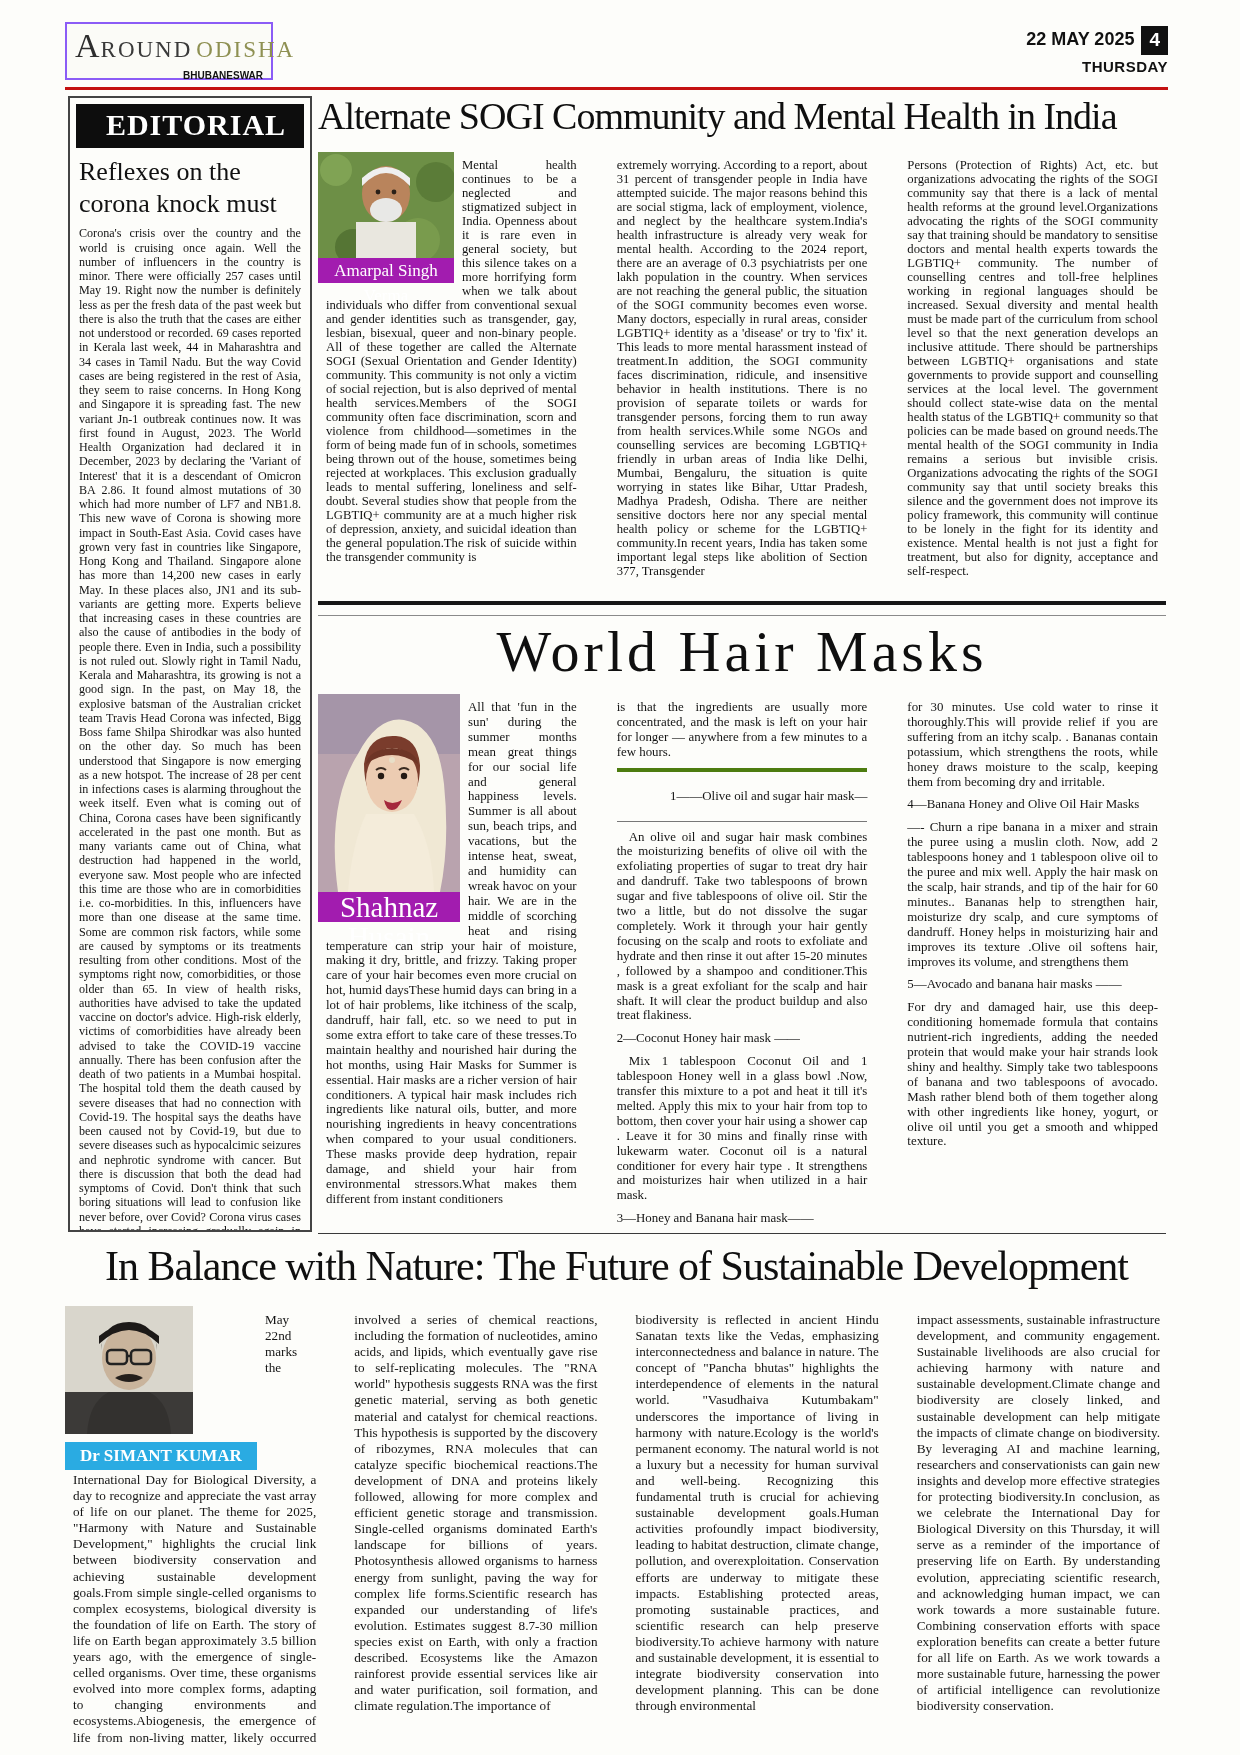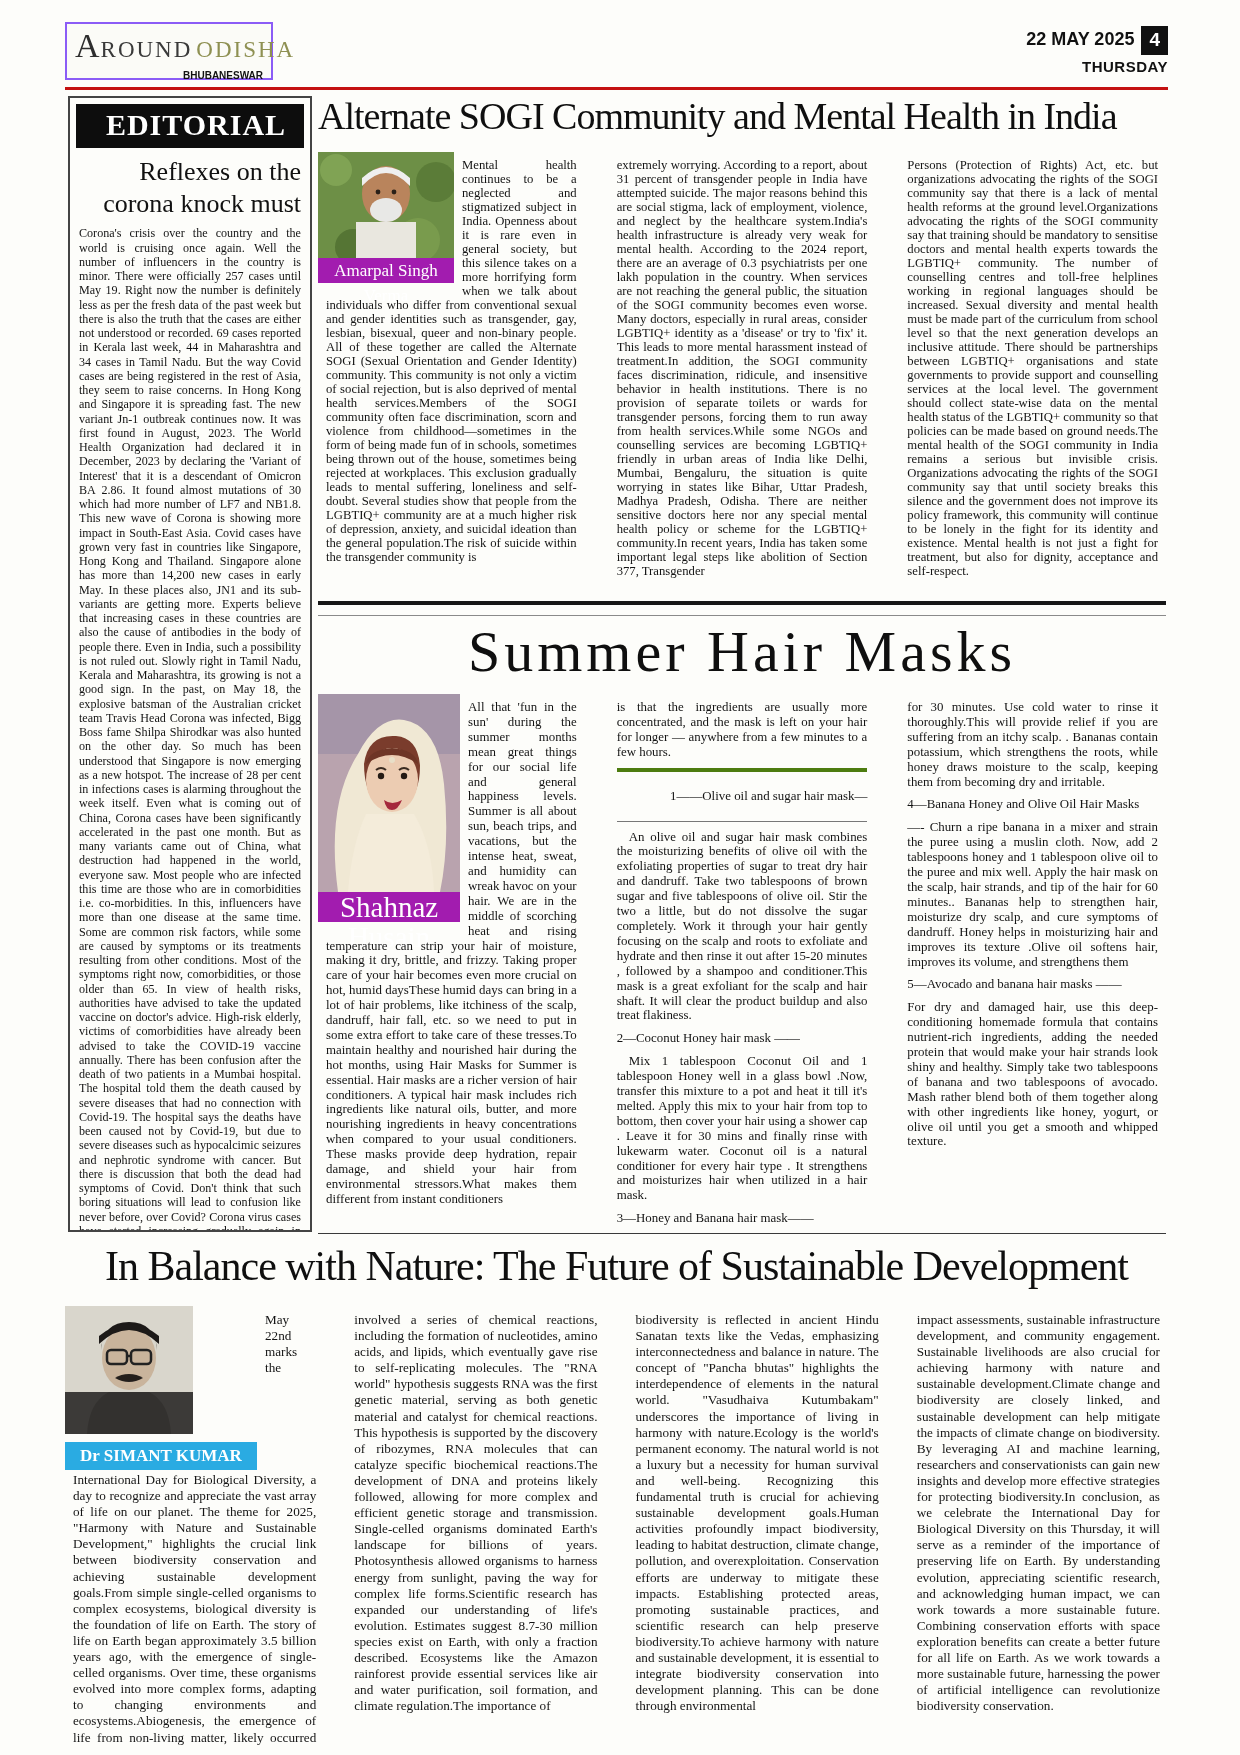--- a/index.html
+++ b/index.html
@@ -18,21 +18,21 @@
   #date-row{font-weight:bold;font-size:18px;color:#111;}
   #page-badge{display:inline-block;background:#111;color:#fff;font-weight:bold;font-size:19px;
               padding:3px 8px 4px 8px;margin-left:7px;vertical-align:middle;}
   #weekday{font-weight:bold;font-size:15px;color:#111;margin-top:3px;letter-spacing:0.5px;}
   #masthead-rule{position:absolute;left:65px;top:87px;width:1103px;height:3px;background:#c41111;}
   
   #editorial-box{position:absolute;left:68px;top:96px;width:244px;height:1136px;
                  border:2px solid #444;box-sizing:border-box;background:#fdfdfa;overflow:hidden;}
   #editorial-band{margin:6px 6px 0 6px;background:#0d0d0d;color:#fff;text-align:center;
                   font-size:30px;font-weight:bold;letter-spacing:1px;padding:4px 0 6px 12px;}
-  #editorial-title{padding:8px 9px 0 9px;font-size:26px;line-height:1.22;color:#111;text-align:right;}
+  #editorial-title{padding:8px 9px 0 9px;font-size:26px;line-height:1.22;color:#111;}
   #editorial-body{padding:7px 9px 0 9px;font-size:12.1px;line-height:14.25px;text-align:justify;}
   
   .colwrap{position:absolute;display:flex;overflow:hidden;}
   .ncol{flex:1 1 0;overflow:hidden;text-align:justify;}
   .ncol p{margin:8px;}
   .indent{text-indent:12px;}
   .photo-float{float:left;margin:2px 8px 2px 0;}
   .caption-green{background:#a21caf;color:#fff;text-align:center;font-family:Liberation Serif, serif;}
   .caption-cyan{background:#2aabe2;color:#fff;text-align:center;font-weight:bold;}
   
@@ -110,21 +110,21 @@
       <p>extremely worrying. According to a report, about 31 percent of transgender people in India have attempted suicide. The major reasons behind this are social stigma, lack of employment, violence, and neglect by the healthcare system.India's health infrastructure is already very weak for mental health. According to the 2024 report, there are an average of 0.3 psychiatrists per one lakh population in the country. When services are not reaching the general public, the situation of the SOGI community becomes even worse. Many doctors, especially in rural areas, consider LGBTIQ+ identity as a 'disease' or try to 'fix' it. This leads to more mental harassment instead of treatment.In addition, the SOGI community faces discrimination, ridicule, and insensitive behavior in health institutions. There is no provision of separate toilets or wards for transgender persons, forcing them to run away from health services.While some NGOs and counselling services are becoming LGBTIQ+ friendly in urban areas of India like Delhi, Mumbai, Bengaluru, the situation is quite worrying in states like Bihar, Uttar Pradesh, Madhya Pradesh, Odisha. There are neither sensitive doctors here nor any special mental health policy or scheme for the LGBTIQ+ community.In recent years, India has taken some important legal steps like abolition of Section 377, Transgender</p>
     </div>
     <div class="ncol">
       <p>Persons (Protection of Rights) Act, etc. but organizations advocating the rights of the SOGI community say that there is a lack of mental health reforms at the ground level.Organizations advocating the rights of the SOGI community say that training should be mandatory to sensitise doctors and mental health experts towards the LGBTIQ+ community. The number of counselling centres and toll-free helplines working in regional languages should be increased. Sexual diversity and mental health must be made part of the curriculum from school level so that the next generation develops an inclusive attitude. There should be partnerships between LGBTIQ+ organisations and state governments to provide support and counselling services at the local level. The government should collect state-wise data on the mental health status of the LGBTIQ+ community so that policies can be made based on ground needs.The mental health of the SOGI community in India remains a serious but invisible crisis. Organizations advocating the rights of the SOGI community say that until society breaks this silence and the government does not improve its policy framework, this community will continue to be lonely in the fight for its identity and existence. Mental health is not just a fight for treatment, but also for dignity, acceptance and self-respect.</p>
     </div>
   </div>
 
   <div id="rule-thick"></div>
   <div id="rule-thin"></div>
 
-  <div id="hair-title">Summer Hair Masks</div>
+  <div id="hair-title">World Hair Masks</div>
   <div id="hair-body" class="colwrap">
     <div class="ncol">
       <div class="photo-float">
         <svg width="142" height="198" viewBox="0 0 142 198">
           <rect width="142" height="198" fill="#b9a3ae"></rect>
           <rect width="142" height="60" fill="#a595a8"></rect>
           <path d="M20 198 Q8 110 40 60 Q60 22 86 26 Q120 32 126 90 Q132 150 122 198 Z" fill="#f0e8d4"></path>
           <path d="M46 70 Q50 40 78 42 Q100 44 102 72 Q102 86 98 96 L50 96 Q46 84 46 70 Z" fill="#7a3c2c"></path>
           <ellipse cx="74" cy="86" rx="26" ry="32" fill="#ecccb2"></ellipse>
           <path d="M48 70 Q74 52 100 70 Q98 56 74 54 Q50 56 48 70 Z" fill="#6e3526"></path>

